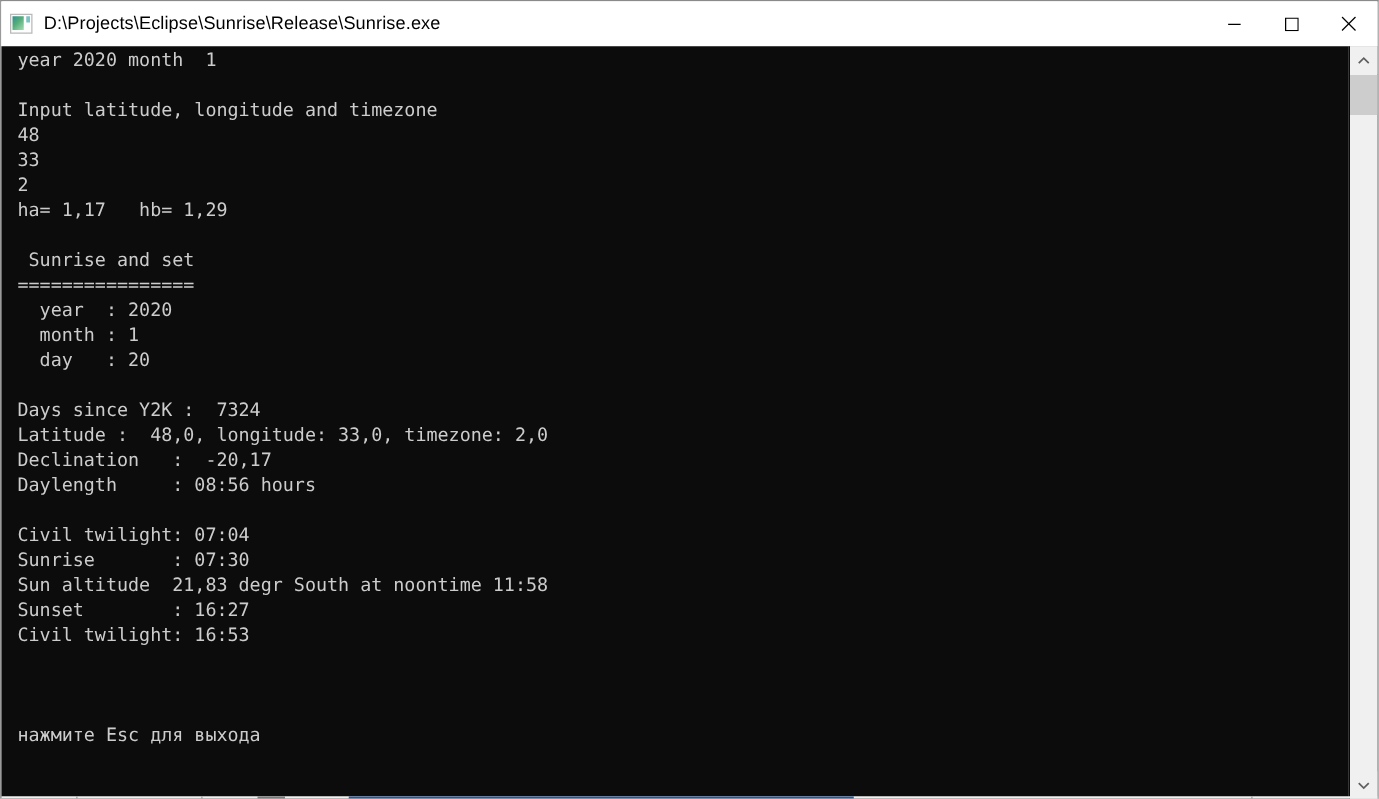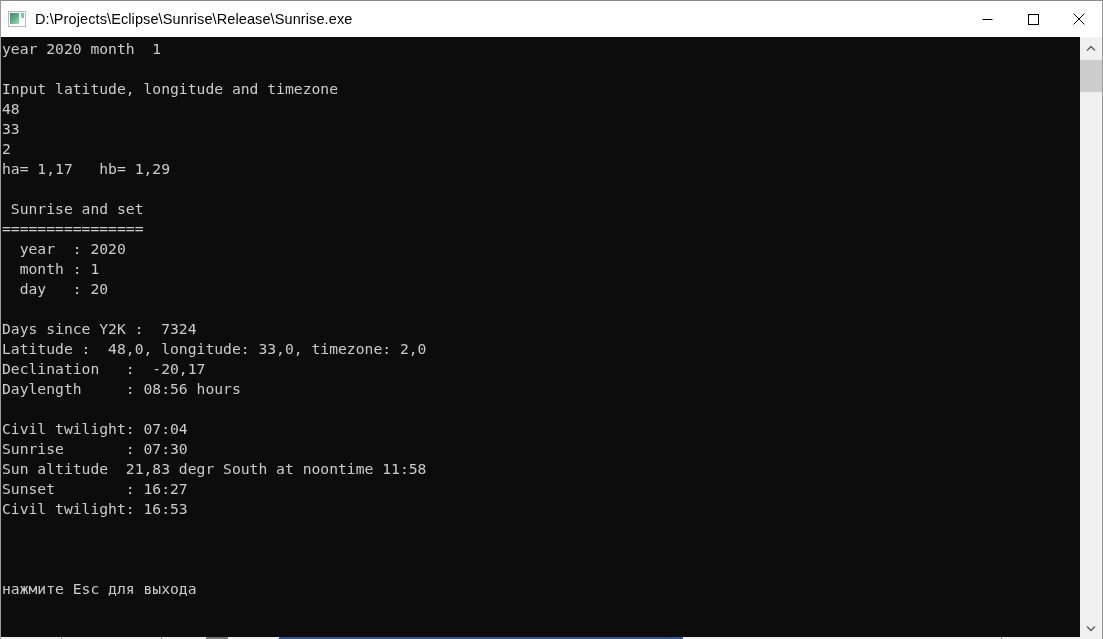--- a/index.html
+++ b/index.html
@@ -104,21 +104,21 @@
     height: 602px;
     background: #0c0c0c;
     overflow: hidden;
   }
   .console-text {
     position: absolute;
     left: 0;
     top: 2px;
     width: 1078px;
     margin: 0;
-    padding: 0 0 0 1px;
+    padding: 0 0 0 13px;
     font-family: "DejaVu Sans Mono", "Liberation Mono", monospace;
     font-size: 14.7px;
     line-height: 20px;
     color: #cccccc;
     white-space: pre;
     letter-spacing: 0px;
   }
 
   
   .vscroll {

